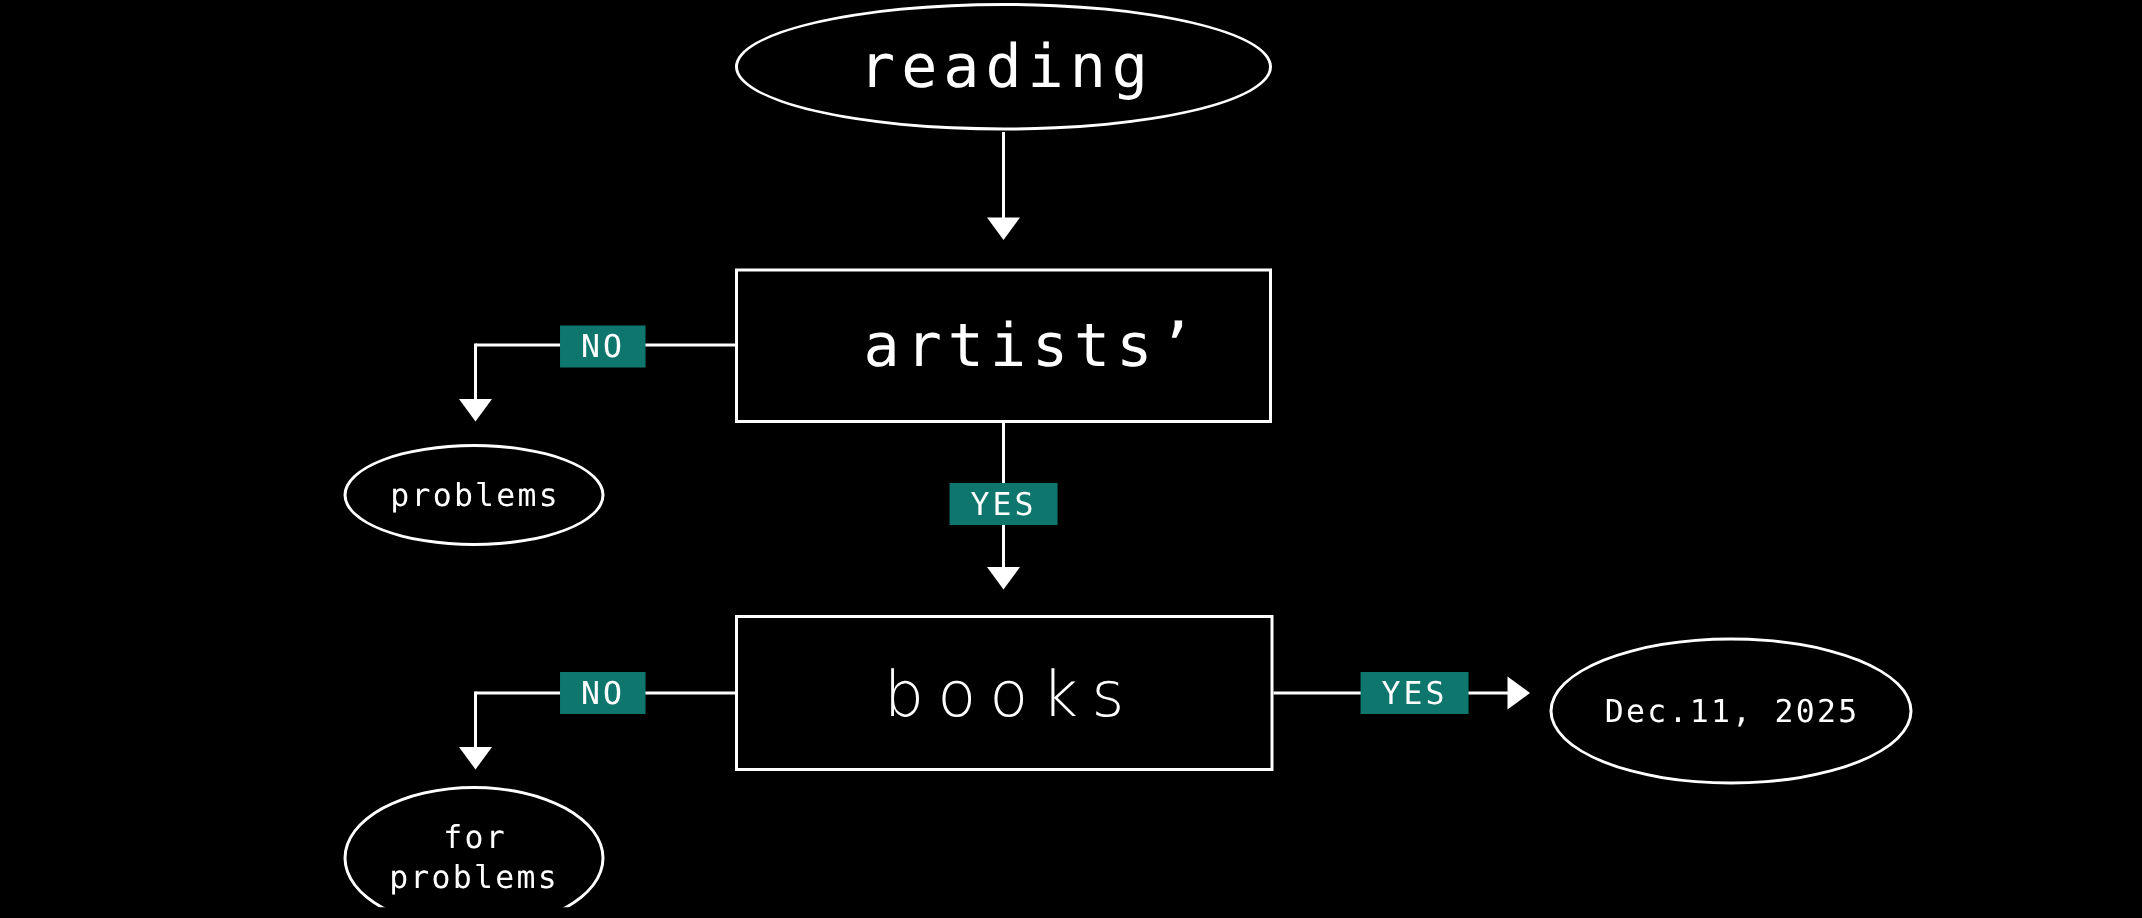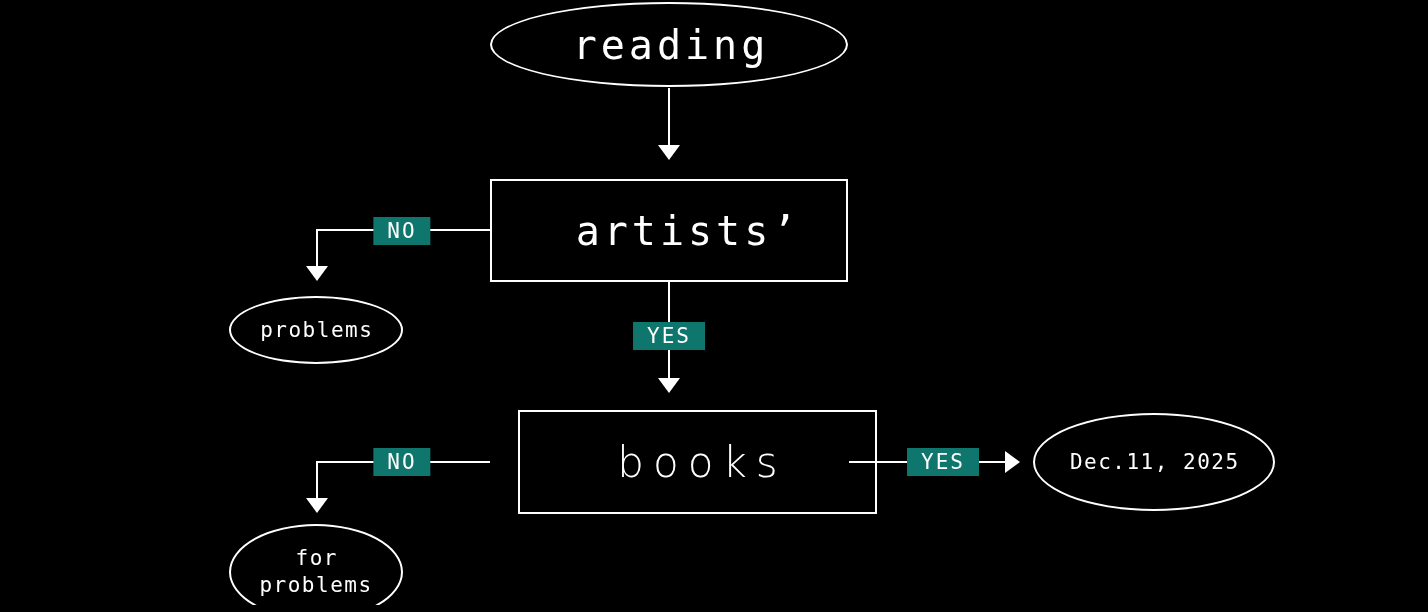--- a/index.html
+++ b/index.html
@@ -86,35 +86,35 @@
   <span class="edge-label" style="left:402px; top:231px;">NO</span>
 
   <div class="node ellipse small" style="left:229px; top:296px; width:174px; height:68px;">
     <span>problems</span>
   </div>
 
   <div class="line" style="left:668px; top:282px; width:2px; height:96px;"></div>
   <div class="arrow-down" style="left:658px; top:378px;"></div>
   <span class="edge-label" style="left:669px; top:336px;">YES</span>
 
-  <div class="node rect books-font" style="left:518px; top:410px; width:359px; height:104px;">
+  <div class="node rect books-font" style="left:490px; top:410px; width:359px; height:104px;">
     <span>books</span>
   </div>
 
   <div class="line" style="left:317px; top:461px; width:173px; height:2px;"></div>
   <div class="line" style="left:316px; top:461px; width:2px; height:38px;"></div>
   <div class="arrow-down" style="left:306px; top:498px;"></div>
   <span class="edge-label" style="left:402px; top:462px;">NO</span>
 
   <div class="node ellipse small twoline" style="left:229px; top:524px; width:174px; height:96px;">
     <span>for
 problems</span>
   </div>
 
   <div class="line" style="left:849px; top:461px; width:157px; height:2px;"></div>
   <div class="arrow-right" style="left:1005px; top:451px;"></div>
   <span class="edge-label" style="left:943px; top:462px;">YES</span>
 
-  <div class="node ellipse small" style="left:1033px; top:413px; width:242px; height:98px;">
+  <div class="node ellipse small" style="left:1033px; top:425px; width:242px; height:98px;">
     <span>Dec.11, 2025</span>
   </div>
 
 </div>
 
 </body></html>

